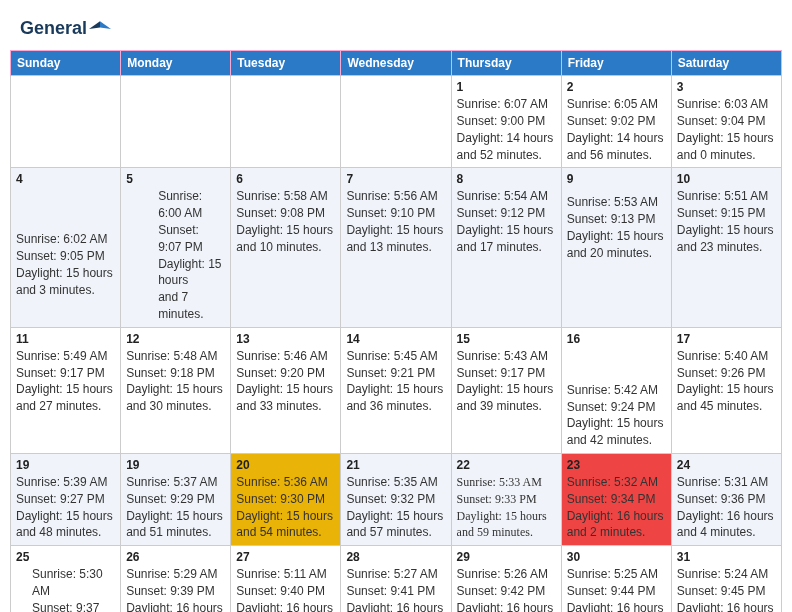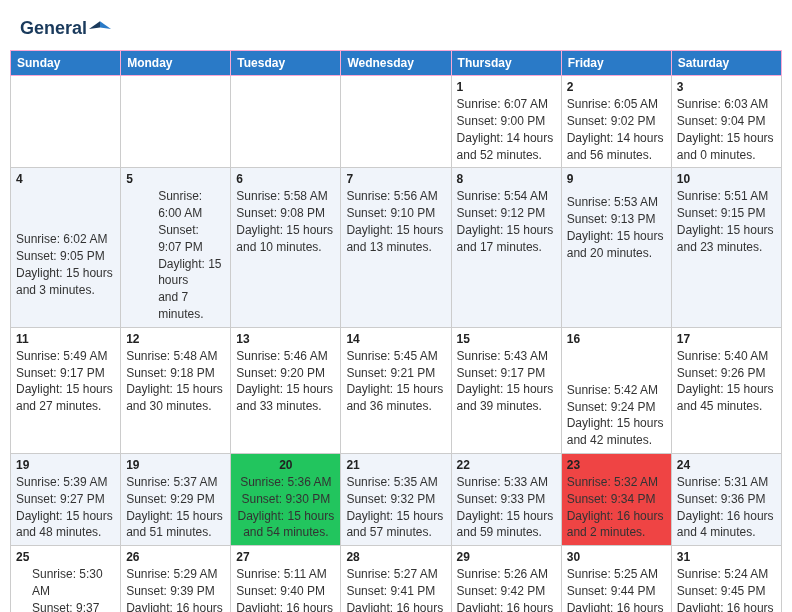--- a/index.html
+++ b/index.html
@@ -250,37 +250,37 @@
 Daylight: 15 hours
 and 48 minutes.</div>
         </td>
         <td style="background: rgb(240, 244, 250);">
           <span class="day-num">19</span>
           <div class="day-info" style="white-space: pre-line;">Sunrise: 5:37 AM
 Sunset: 9:29 PM
 Daylight: 15 hours
 and 51 minutes.</div>
         </td>
-        <td style="background: #22c55e; text-align: center;">
+        <td style="background: #eab308;">
           <span class="day-num">20</span>
           <div class="day-info" style="white-space: pre-line;">Sunrise: 5:36 AM
 Sunset: 9:30 PM
 Daylight: 15 hours
 and 54 minutes.</div>
         </td>
         <td style="background: rgb(240, 244, 250);">
           <span class="day-num">21</span>
           <div class="day-info" style="white-space: pre-line;">Sunrise: 5:35 AM
 Sunset: 9:32 PM
 Daylight: 15 hours
 and 57 minutes.</div>
         </td>
         <td style="background: rgb(240, 244, 250);">
           <span class="day-num">22</span>
-          <div class="day-info" style="white-space: pre-line;">Sunrise: 5:33 AM
+          <div class="day-info" style="white-space: pre-line; font-family: Liberation Serif, serif;">Sunrise: 5:33 AM
 Sunset: 9:33 PM
 Daylight: 15 hours
 and 59 minutes.</div>
         </td>
         <td style="background: #ef4444;">
           <span class="day-num">23</span>
           <div class="day-info" style="white-space: pre-line;">Sunrise: 5:32 AM
 Sunset: 9:34 PM
 Daylight: 16 hours
 and 2 minutes.</div>

